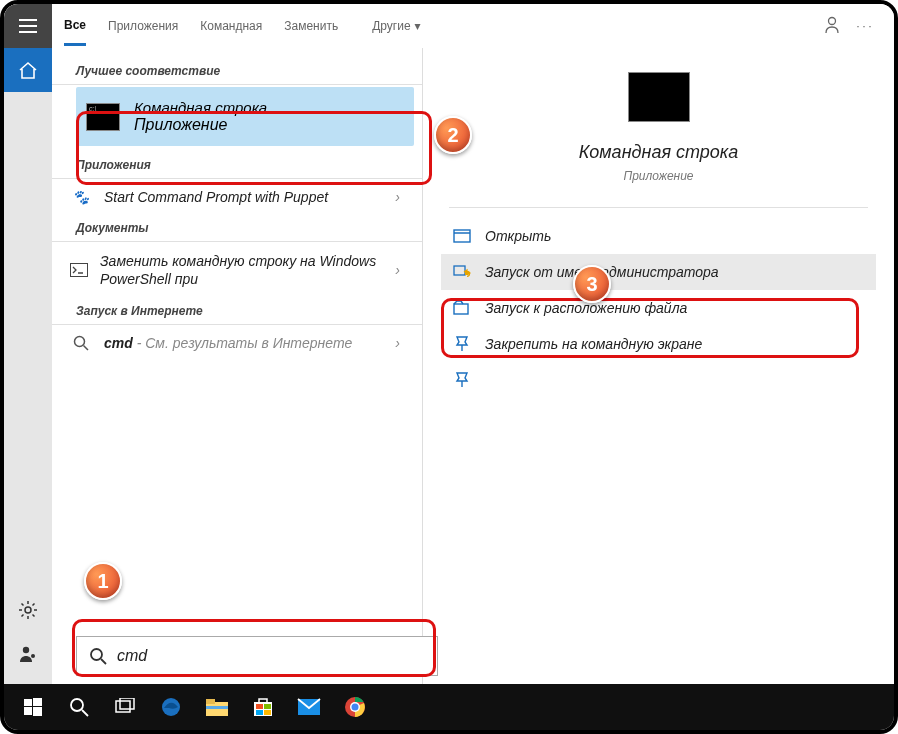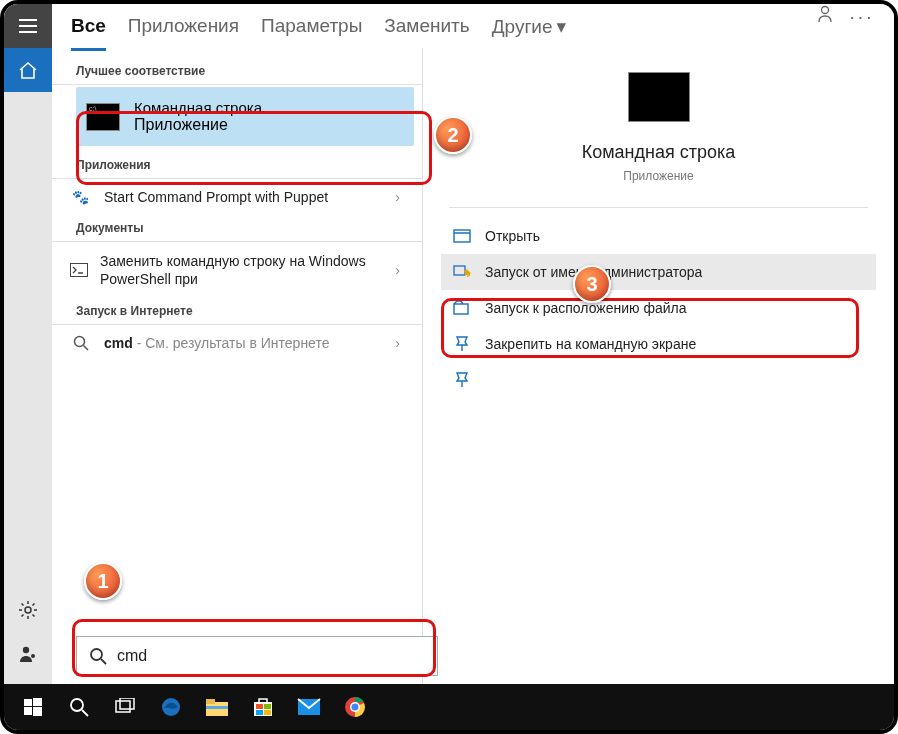--- a/index.html
+++ b/index.html
@@ -5,26 +5,26 @@
   * { margin:0; padding:0; box-sizing:border-box; font-family:"Segoe UI",Arial,sans-serif; }
   body { width:898px; height:734px; background:#fff; position:relative; overflow:hidden; border:4px solid #000; border-radius:18px; }
   .main { position:absolute; left:0; top:0; right:0; bottom:46px; display:flex; }
   .left-rail { width:48px; background:#e6e6e6; display:flex; flex-direction:column; align-items:center; color:#222; }
   .rail-top { display:flex; flex-direction:column; align-items:center; }
   .rail-bottom { margin-top:auto; display:flex; flex-direction:column; align-items:center; padding-bottom:8px; }
   .rail-item { width:48px; height:44px; display:flex; align-items:center; justify-content:center; }
   .rail-hamburger { background:#444; color:#fff; }
   .rail-home { background:#1a6fbf; color:#fff; }
   .content { flex:1; background:#fff; display:flex; flex-direction:column; }
-  .tabs { height:44px; display:flex; align-items:flex-start; padding-left:19px; gap:22px; font-size:19px; color:#666; border-bottom:0; }
+  .tabs { height:44px; display:flex; align-items:center; padding-left:12px; gap:22px; font-size:12px; color:#666; border-bottom:0; }
   .tab { cursor:pointer; padding:11px 0; }
   .tab.active { color:#111; border-bottom:3px solid #1a6fbf; font-weight:600; }
-  .tab-more { display:flex; align-items:center; gap:4px; }
+  .tab-more { display:flex; align-items:center; gap:4px;margin-left:12px; }
   .tabs-right { margin-left:auto; display:flex; align-items:center; gap:14px; padding-right:20px; color:#666; }
-  .body { flex:1; display:flex; }
+  .body { flex:1; display:flex;font-style:italic; }
   .left-col { width:370px; padding:10px 0 0 0; position:relative; }
   .section-h { font-size:12px; font-weight:600; color:#444; padding:6px 24px 6px 24px; }
   .divider { height:1px; background:#e0e0e0; margin:0 0 0 0; }
   .result-item { display:flex; align-items:center; padding:10px 18px; gap:12px; font-size:14px; color:#222; }
   .best-match { background:#bde0f5; margin:2px 8px 6px 24px; padding:12px 10px; border-radius:2px; display:flex; gap:14px; align-items:center; }
   .cmd-icon { width:34px; height:28px; background:#000; border:1px solid #888; position:relative; }
   .cmd-icon::before{content:"c:\\_"; color:#bbb; font-size:7px; position:absolute; top:1px; left:2px;}
   .small-icon { width:22px; text-align:center; color:#555; display:flex; justify-content:center;}
   .chev { margin-left:auto; color:#888; font-size:14px; padding-right:4px;}
   .right-col { flex:1; border-left:1px solid #ddd; display:flex; flex-direction:column; align-items:stretch; padding-top:24px; }
@@ -73,21 +73,21 @@
             <circle cx="15" cy="12" r="2" fill="#333"></circle>
           </svg>
       </div>
     </div>
   </div>
 
   <div class="content">
     <div class="tabs">
       <span class="tab active">Все</span>
       <span class="tab">Приложения</span>
-      <span class="tab">Параметры</span>
+      <span class="tab">Командная</span>
       <span class="tab">Заменить</span>
       <span class="tab tab-more">
           <span>Другие</span>
           <span>▾</span>
         </span>
       <div class="tabs-right">
         <span>
           <svg width="20" height="20" viewBox="0 0 20 20">
               <circle cx="10" cy="6" r="3.5" fill="none" stroke="#666" stroke-width="1.3"></circle>
               <path d="M4 18c0-4 2.5-6 6-6s6 2 6 6" fill="none" stroke="#666" stroke-width="1.3"></path>

